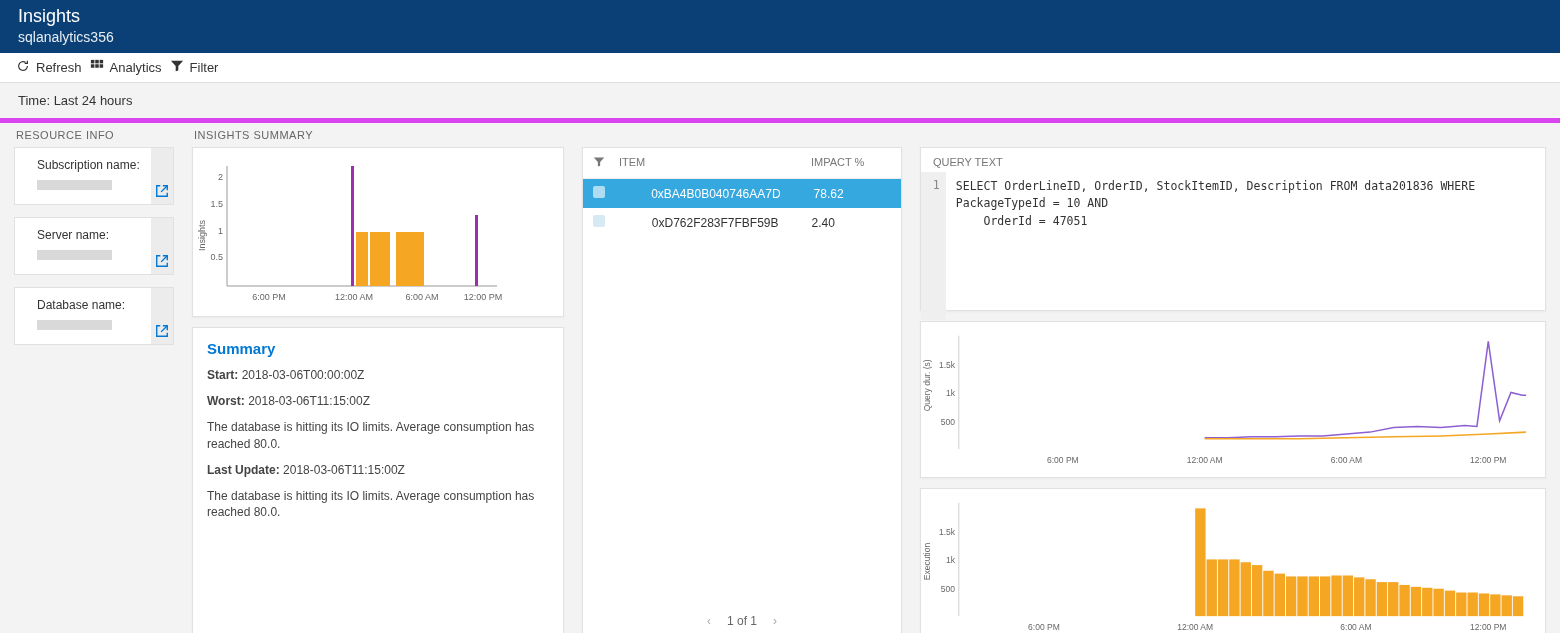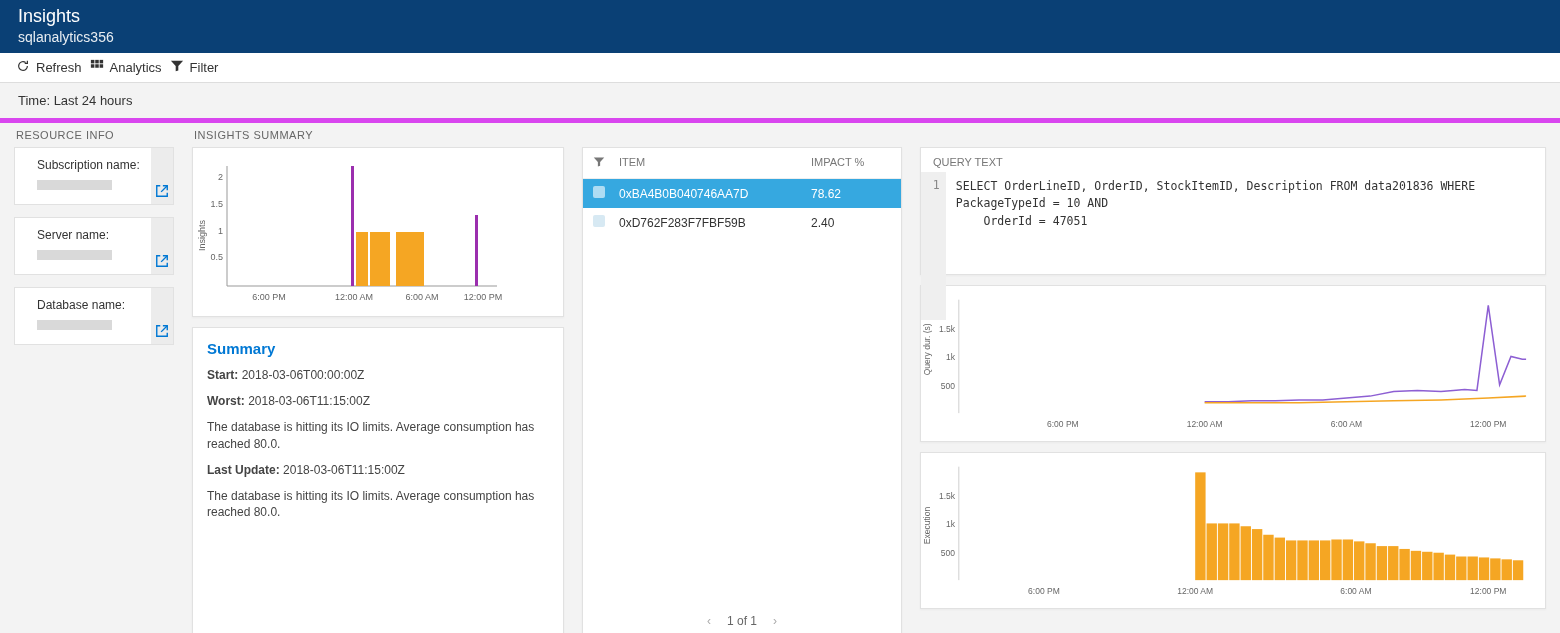--- a/index.html
+++ b/index.html
@@ -124,20 +124,21 @@
   }
   .list-head .c0 { width: 26px; }
   .list-head .c1 { flex: 1; }
   .list-head .c2 { width: 80px; }
   .list-row {
     display: flex;
     padding: 7px 10px;
     font-size: 12px;
     align-items: center;
     cursor: pointer;
+    gap: 33px;
   }
   .list-row.selected { background: #36a8e0; color: #fff; }
   .list-row .c0 { width: 26px; }
   .list-row .c1 { flex: 1; }
   .list-row .c2 { width: 80px; }
   .list-row .dot {
     width: 12px; height: 12px; border-radius: 2px;
     background: rgba(255,255,255,.6);
     display: inline-block;
   }
@@ -355,21 +356,21 @@
       <div class="pager">
         <span class="chev">‹</span>
         <span>1 of 1</span>
         <span class="chev">›</span>
       </div>
     </div>
   </div>
 
   <div class="col-right">
     <div style="height:18px"></div>
-    <div class="card query-panel" style="height:128px;">
+    <div class="card query-panel" style="height:164px;">
       <div class="qhead">QUERY TEXT</div>
       <div class="query-body">
         <div class="gutter"><span>1</span></div>
         <div class="code">SELECT OrderLineID, OrderID, StockItemID, Description FROM data201836 WHERE PackageTypeId = 10 AND
     OrderId = 47051</div>
       </div>
     </div>
 
     <div class="card chart-card">
       <svg viewBox="0 0 660 155" width="100%" height="155">

